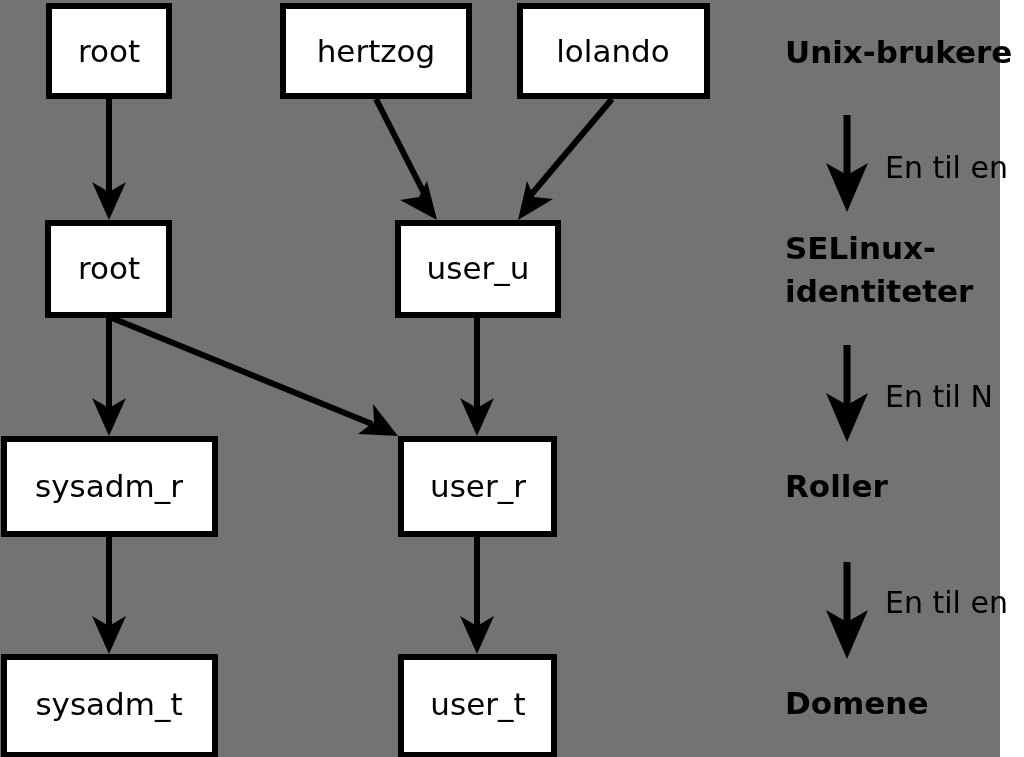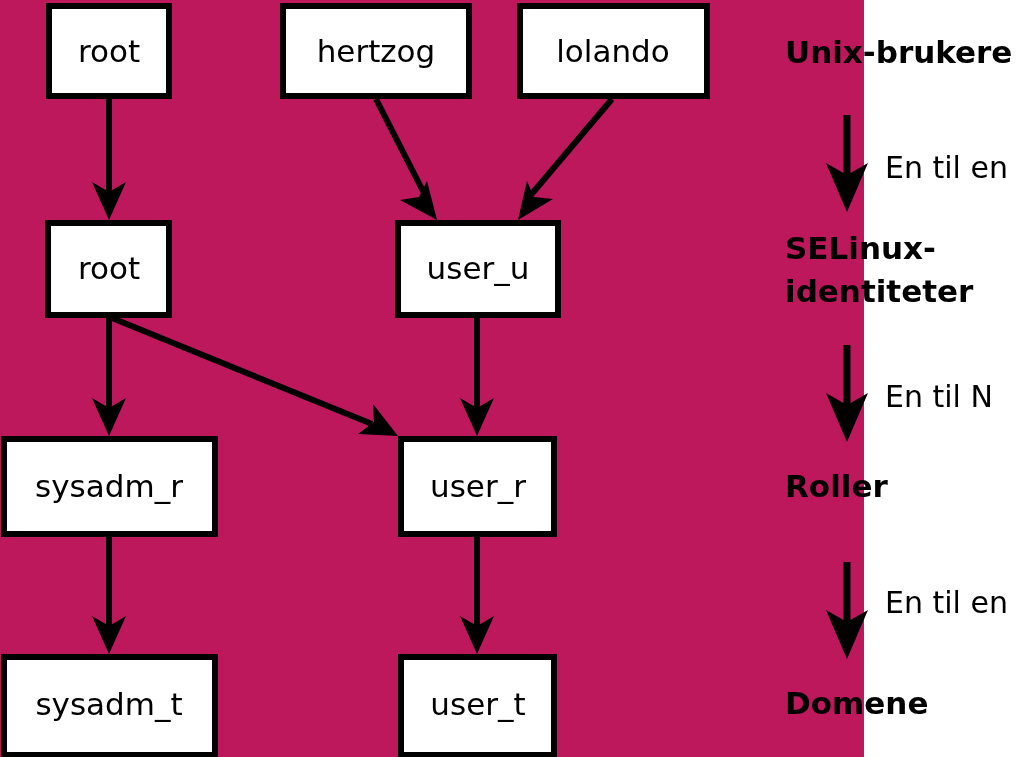--- a/index.html
+++ b/index.html
@@ -8,23 +8,23 @@
     background: #ffffff;
   }
   body {
     width: 1024px;
     height: 757px;
     overflow: hidden;
     font-family: "DejaVu Sans", sans-serif;
   }
   #diagram-root {
     position: relative;
-    width: 864px;
+    width: 1000px;
     height: 757px;
-    background: #be185d;
+    background: #737373;
     text-decoration: underline;
   }
   svg#diagram-svg {
     position: absolute;
     top: 0;
     left: 0;
     width: 1024px;
     height: 757px;
     display: block;
   }

